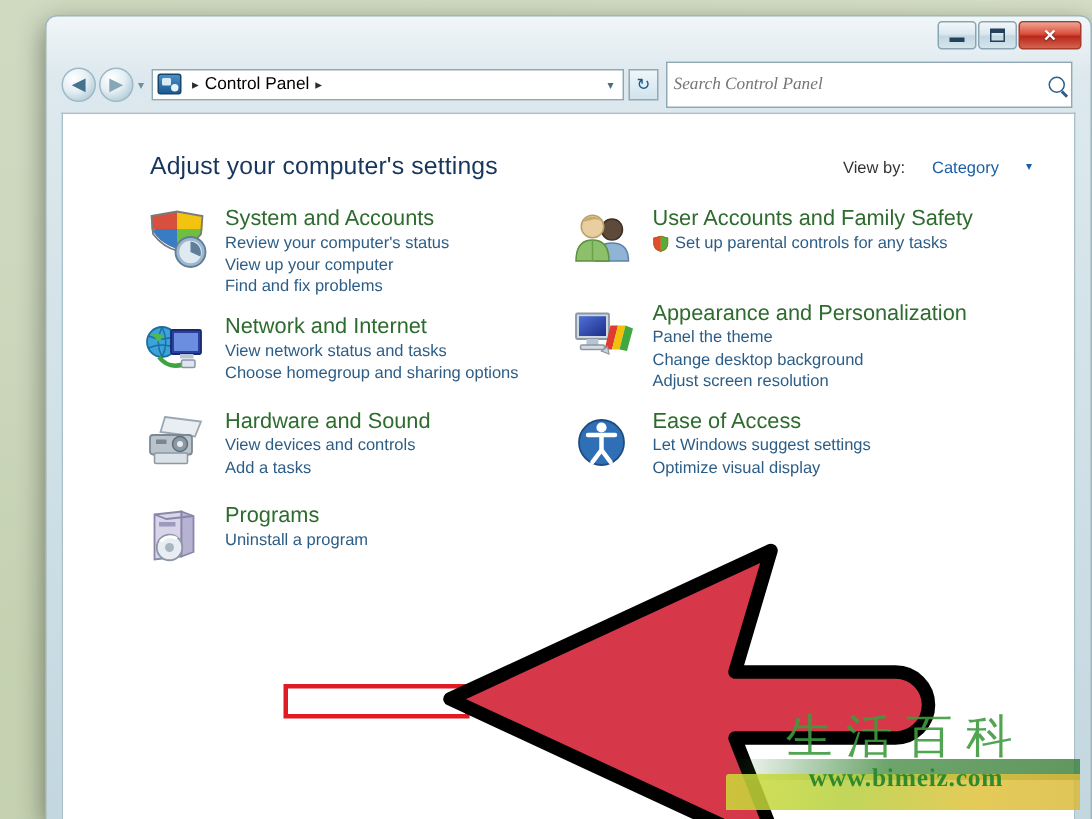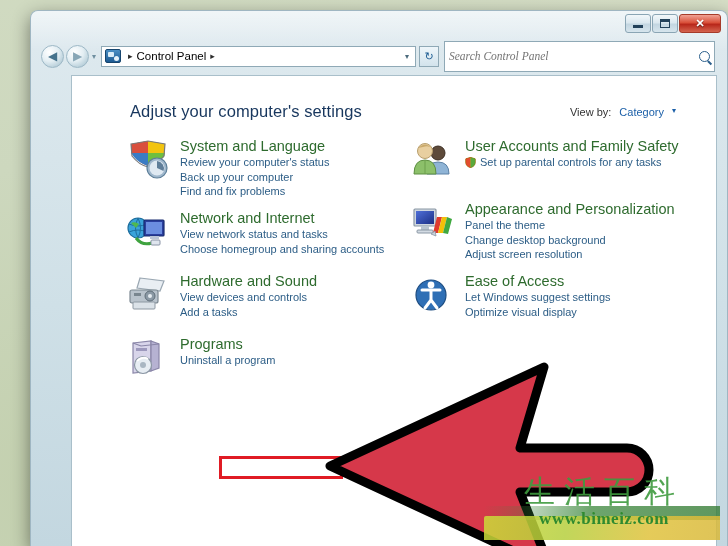--- a/index.html
+++ b/index.html
@@ -91,26 +91,25 @@
     font-style:italic;font-size:11.5px;color:#8c8c8c;background:transparent;padding:0;
   }
   .mag{width:9px;height:9px;border:1.6px solid #2b5f8c;border-radius:50%;position:relative;flex:0 0 auto;}
   .mag:after{content:"";position:absolute;width:5px;height:1.6px;background:#2b5f8c;
     right:-4px;bottom:-1px;transform:rotate(45deg);transform-origin:left center;}
   
   #content{
     position:absolute;left:10px;top:64px;right:10px;bottom:0;
     background:#fff;border:1px solid #a9bfca;border-bottom:none;box-sizing:border-box;
     overflow:hidden;
-    margin-left:30px;
   }
   #heading{position:absolute;left:58px;top:26px;font-size:16.5px;color:#17365d;
     font-family:"Liberation Sans",sans-serif;font-weight:400;letter-spacing:.1px;}
-  #viewby{position:absolute;right:40px;top:30px;font-size:11px;color:#2b4a66;
-    display:flex;gap:8px;}
+  #viewby{position:absolute;right:28px;top:30px;font-size:11px;color:#2b4a66;
+    display:flex;gap:18px;}
   #viewby .lbl{color:#333;}
   #viewby .val{color:#1b5fa8;}
   #viewby .car{color:#1b5fa8;font-size:8px;}
   
   #grid{position:absolute;left:50px;top:62px;right:10px;}
   .col{position:absolute;top:0;width:285px;}
   .col.left{left:0;}
   .col.right{left:285px;}
   .cat{position:relative;margin-bottom:11px;padding-left:58px;min-height:52px;}
   .cat .title{font-size:14.5px;color:#2e6b2e;line-height:1.12;margin-bottom:1px;
@@ -209,41 +208,41 @@
         <path d="M5 4 L22 1 L22 13 L5 13 Z" fill="#d94f3d"></path>
         <path d="M22 1 L39 4 L39 13 L22 13 Z" fill="#f2c40f"></path>
         <path d="M5 13 L22 13 L22 26 Q13 23 8 17 Z" fill="#3a7cc4"></path>
         <path d="M22 13 L39 13 L38 17 Q31 23 22 26 Z" fill="#6fbf3f"></path>
         <path d="M5 4 L22 1 L39 4 L38 16 Q31 25 22 27 Q13 25 6 16 Z" fill="none" stroke="#7a7a7a" stroke-width="1.2"></path>
         <circle cx="31" cy="28" r="10" fill="#9fb7cc" stroke="#5d7f99" stroke-width="1.2"></circle>
         <circle cx="31" cy="28" r="7.5" fill="#dfe9f2"></circle>
         <path d="M31 28 L31 21 A7.5 7.5 0 0 1 37.5 31 Z" fill="#5f7e99"></path>
       </g>
               </svg></div>
-            <div class="title">System and Language</div>
+            <div class="title">System and Accounts</div>
             <div class="task"><span>Review your computer's status</span></div>
-            <div class="task"><span>Back up your computer</span></div>
+            <div class="task"><span>View up your computer</span></div>
             <div class="task"><span>Find and fix problems</span></div>
           </div>
           <div class="cat">
             <div class="catico"><svg viewBox="0 0 44 40">
                 <g>
         <circle cx="12" cy="16" r="10" fill="#3aa3da" stroke="#1d6e9e" stroke-width="1.2"></circle>
         <path d="M3 12 Q12 16 21 12 M3 20 Q12 16 21 20 M12 6 Q7 16 12 26 M12 6 Q17 16 12 26" stroke="#1d6e9e" stroke-width="1" fill="none"></path>
         <path d="M5 11 Q9 9 13 12 L10 16 Z" fill="#4fb84f"></path>
         <rect x="18" y="8" width="20" height="16" rx="1" fill="#2b3f9e" stroke="#172a6e" stroke-width="1.2"></rect>
         <rect x="20" y="10" width="16" height="12" fill="#6b8ee0"></rect>
         <rect x="24" y="24" width="9" height="3" fill="#b9c4d6"></rect>
         <path d="M10 26 Q16 34 26 31" stroke="#3fa33f" stroke-width="3" fill="none"></path>
         <rect x="25" y="28" width="9" height="5" rx="1" fill="#dfe5ee" stroke="#8a94a6" stroke-width="1"></rect>
       </g>
               </svg></div>
             <div class="title">Network and Internet</div>
             <div class="task"><span>View network status and tasks</span></div>
-            <div class="task wrap"><span>Choose homegroup and sharing accounts</span></div>
+            <div class="task wrap"><span>Choose homegroup and sharing options</span></div>
           </div>
           <div class="cat">
             <div class="catico"><svg viewBox="0 0 44 40">
                 <g>
         <path d="M14 3 L38 6 L34 16 L11 13 Z" fill="#e9eef3" stroke="#9aa7b2" stroke-width="1.2"></path>
         <rect x="4" y="15" width="28" height="13" rx="2" fill="#b9c3cc" stroke="#7d8992" stroke-width="1.2"></rect>
         <rect x="7" y="27" width="22" height="7" rx="1" fill="#dbe2e8" stroke="#8d98a2" stroke-width="1"></rect>
         <circle cx="24" cy="21" r="5" fill="#8b99a5" stroke="#5f6d78" stroke-width="1"></circle>
         <circle cx="24" cy="21" r="2" fill="#e6ecf1"></circle>
         <rect x="8" y="18" width="7" height="3" fill="#79868f"></rect>

